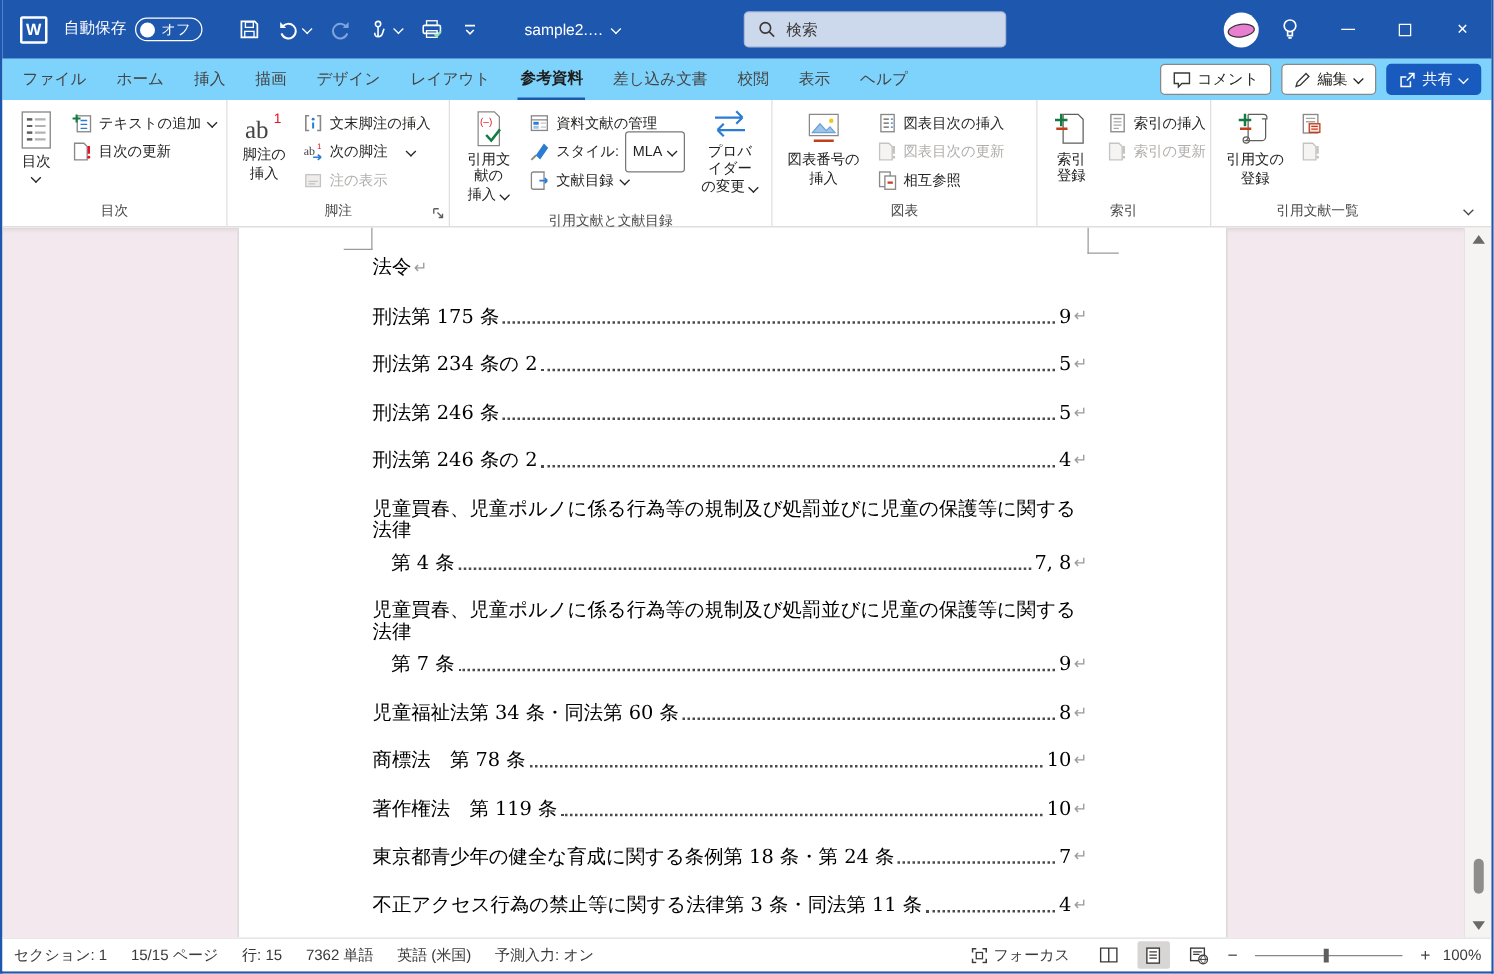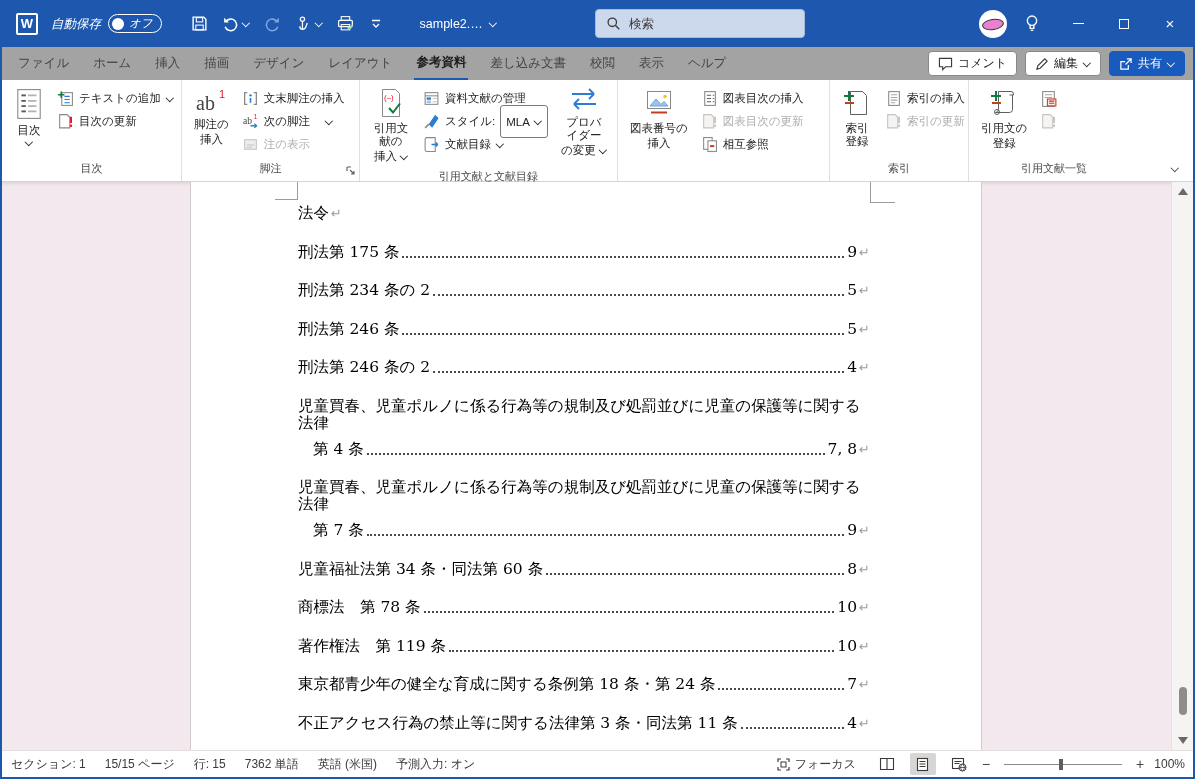--- a/index.html
+++ b/index.html
@@ -6,21 +6,21 @@
   html,body { width:1195px; height:779px; overflow:hidden; }
   body { font-family:"Liberation Sans","DejaVu Sans",sans-serif; font-size:12px; color:#252423; }
   .window { width:1195px; height:779px; display:flex; flex-direction:column;
             border-left:2px solid #1e57ae; border-right:2px solid #1e57ae; border-bottom:2px solid #1e57ae; background:#fff; }
 
   
   .titlebar { height:47px; background:#1e57ae; display:flex; align-items:center; color:#fff; position:relative; flex:none; }
   .tb-left { display:flex; align-items:center; gap:13px; padding-left:14px; }
   .word-logo { width:22px; height:22px; border:2px solid #fff; border-radius:2px; display:flex; align-items:center; justify-content:center;
                font-weight:bold; font-size:13px; color:#fff; }
-  .autosave { display:flex; align-items:flex-end; gap:7px; font-size:12.5px;font-style:italic; }
+  .autosave { display:flex; align-items:flex-start; gap:7px; font-size:12.5px; }
   .toggle { display:flex; align-items:center; gap:5px; border:1.5px solid #fff; border-radius:10px; height:19px; padding:0 8px 0 3px; font-size:11.5px; }
   .knob { width:12px; height:12px; border-radius:50%; background:#fff; }
   .qat { display:flex; align-items:center; gap:14px; margin-left:16px; }
   .qbtn { display:flex; align-items:center; gap:3px; }
   .chev { width:8px; height:8px; position:relative; display:inline-block; }
   .chev::before { content:""; position:absolute; width:4.5px; height:4.5px; border-right:1.3px solid currentColor; border-bottom:1.3px solid currentColor;
                   transform:rotate(45deg); left:1px; top:0; }
   .white { color:#fff; }
   .fname { display:flex; align-items:center; gap:6px; margin-left:24px; font-size:12.5px; }
   .searchbox { position:absolute; left:593px; top:9px; width:210px; height:29px; background:#ccd8ec; border:1px solid #a9b8d8; border-radius:4px;
@@ -29,21 +29,21 @@
   .searchbox input::placeholder { color:#3b3a39; opacity:1; }
   .tb-right { position:absolute; right:0; top:0; height:47px; display:flex; align-items:center; }
   .avatar { width:28px; height:28px; border-radius:50%; background:#fff; position:relative; overflow:hidden; margin-right:16px; }
   .avatar span { position:absolute; left:3px; top:9px; width:22px; height:11px; background:#e87fd0; border:1px solid #333; border-radius:50%; transform:rotate(-8deg); }
   .bulb { margin-right:14px; }
   .capbtn { width:46px; height:47px; display:flex; align-items:center; justify-content:center; font-size:15px; color:#fff; }
   .maxglyph { width:10px; height:10px; border:1.2px solid #fff; }
   .minglyph { width:11px; height:1.4px; background:#fff; }
 
   
-  .tabrow { height:33px; background:#a3a3a3; display:flex; align-items:center; flex:none; position:relative; }
+  .tabrow { height:33px; background:#7dd3fc; display:flex; align-items:center; flex:none; position:relative; }
   .tabs { display:flex; align-items:stretch; height:100%; padding-left:4px; }
   .tab { display:flex; align-items:center; padding:0 2px; margin:0 10px; font-size:12.5px; color:#444; cursor:default; }
   .tab.sel { font-weight:bold; color:#1f1e1d; border-bottom:2.5px solid #1e57ae; }
   .tr-actions { position:absolute; right:8px; top:4px; display:flex; gap:8px; align-items:center; }
   .abtn { height:25px; border:1px solid #8a8886; border-radius:4px; background:#fff; display:flex; align-items:center; gap:5px; padding:5px 9px; font-size:12px; color:#252423;justify-content:center; }
   .abtn.share { background:#185abd; border-color:#185abd; color:#fff; }
 
   
   .ribbon { height:102px; background:#fff; display:flex; flex:none; border-bottom:1px solid #d6d4d2; position:relative; }
   .group { display:flex; flex-direction:column; border-right:1px solid #e1dfdd; position:relative; flex:none; }
@@ -394,20 +394,21 @@
           <div class="smallbtn">
             <svg width="17" height="17" viewBox="0 0 16 16">
                 <rect x="2.5" y="1.5" width="8" height="11" fill="#fff" stroke="#8a8886"></rect>
                 <rect x="6.5" y="4.5" width="8" height="10" fill="#fff" stroke="#8a8886"></rect>
                 <path d="M8.5 9.5h4" stroke="#c43e1c" stroke-width="1.8"></path>
               </svg>
             <span>相互参照</span>
           </div>
         </div>
       </div>
+      <div class="glabel">図表</div>
     </div>
 
     <div class="group" style="width:139px">
       <div class="gcontent">
         <div class="bigbtn">
           <svg width="30" height="30" viewBox="0 0 30 30">
               <path d="M8.5 3.5h12l4 4v19h-16z" fill="#fff" stroke="#605e5c"></path>
               <path d="M2 8h10M7 3v10" stroke="#107c41" stroke-width="2"></path>
               <path d="M3 15h9" stroke="#c43e1c" stroke-width="2"></path>
             </svg>

